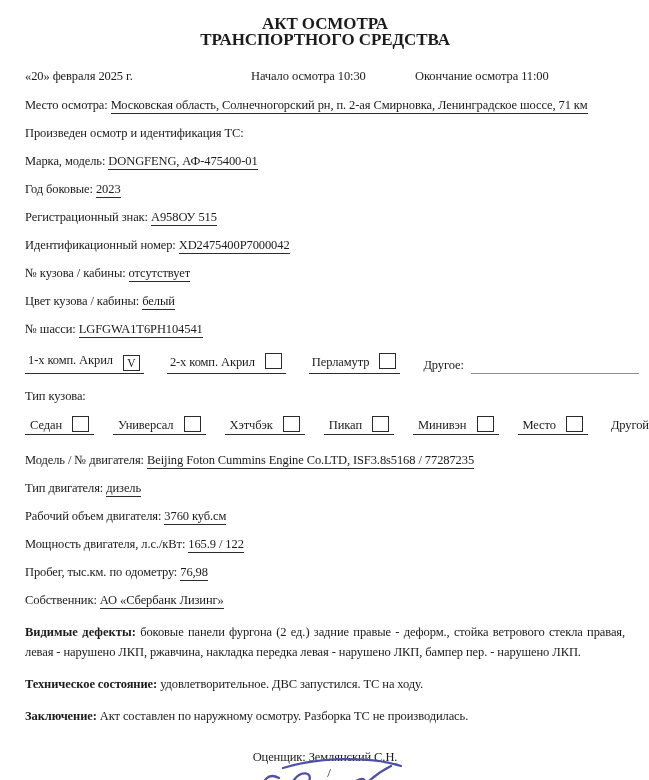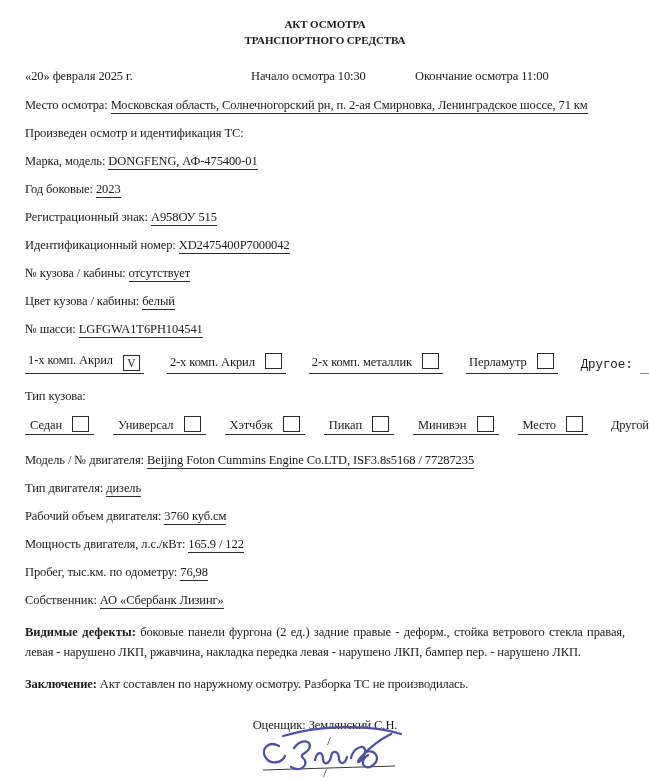--- a/index.html
+++ b/index.html
@@ -2,35 +2,35 @@
 <html><head>
 <meta charset="utf-8">
 <style>
   html,body{margin:0;padding:0;}
   body{
     width:649px;height:780px;background:#ffffff;
     font-family:"Liberation Serif", serif;
     color:#1b1b1b;overflow:hidden;
   }
   .doc{padding:12px 24px 0 25px;font-size:12.5px;letter-spacing:-0.1px;}
-  .title{text-align:center;font-weight:bold;font-size:11px;line-height:16px;margin-top:4px;}
+  .title{text-align:center;font-weight:bold;font-size:17px;line-height:16px;margin-top:4px;}
   .meta-row{display:flex;margin-top:21px;white-space:nowrap;}
   .m1{width:226px;}
   .m2{width:164px;}
   .line{margin-top:15px;white-space:nowrap;line-height:13px;}
   .u{border-bottom:1px solid #2b2b2b;padding-bottom:1px;}
   
   .cb{display:inline-block;width:15px;height:14px;border:1px solid #2b2b2b;line-height:14px;
       font-size:11.5px;text-align:center;vertical-align:-3px;margin-left:7px;background:#fff;
       font-family:"Liberation Serif",serif;}
   
   .opt-row{display:flex;margin-top:17px;white-space:nowrap;line-height:14px;}
   .opt{border-bottom:1px solid #2b2b2b;padding:0 4px 2px 3px;margin-right:23px;}
   .other{display:flex;align-items:flex-end;}
-  .other-lbl{padding-bottom:2px;font-family:Liberation Mono, monospace;}
+  .other-lbl{padding-bottom:2px;}
   .blank{display:inline-block;width:168px;border-bottom:1px solid #8f8f8f;height:12px;margin-left:7px;}
   
   .bt-label{margin-top:16px;line-height:13px;}
   .bt-row{display:flex;margin-top:13px;align-items:center;white-space:nowrap;line-height:14px;}
   .bt-opt{border-bottom:1px solid #2b2b2b;padding:0 5px 2px 5px;margin-right:19px;}
   .bt-other-lbl{margin-left:4px;margin-right:12px;padding-bottom:2px;}
   
   .para{margin-top:15px;line-height:20px;text-align:justify;}
   .para b{letter-spacing:0;}
   .single{margin-top:12px;line-height:20px;}
@@ -100,24 +100,20 @@
   <div class="opt-row">
     <span class="opt">
       <span>1-х комп. Акрил</span>
       <span class="cb">V</span>
     </span>
     <span class="opt">
       <span>2-х комп. Акрил</span>
       <span class="cb"></span>
     </span>
     <span class="opt">
-      <span>2-х комп. металлик</span>
-      <span class="cb"></span>
-    </span>
-    <span class="opt">
       <span>Перламутр</span>
       <span class="cb"></span>
     </span>
     <span class="other">
       <span class="other-lbl">Другое:</span>
       <span class="blank"></span>
     </span>
   </div>
 
   <div class="bt-label">Тип кузова:</div>
@@ -179,20 +175,24 @@
   <div class="line">
     <span>Собственник:</span>
     <span class="u">АО «Сбербанк Лизинг»</span>
   </div>
 
   <div class="para">
     <b>Видимые дефекты:</b>
     <span>боковые панели фургона (2 ед.) задние правые - деформ., стойка ветрового стекла правая, левая - нарушено ЛКП, ржавчина, накладка передка левая - нарушено ЛКП, бампер пер. - нарушено ЛКП.</span>
   </div>
 
+  <div class="single">
+    <b>Техническое состояние:</b>
+    <span>удовлетворительное. ДВС запустился. ТС на ходу.</span>
+  </div>
 
   <div class="single">
     <b>Заключение:</b>
     <span>Акт составлен по наружному осмотру. Разборка ТС не производилась.</span>
   </div>
 
   <div class="sig-row">
     <span>Оценщик: Землянский С.Н.</span>
     <span class="slash" style="margin-left:8px;">/</span>
     <svg class="sig-svg" width="158" height="58" viewBox="0 0 158 58">

